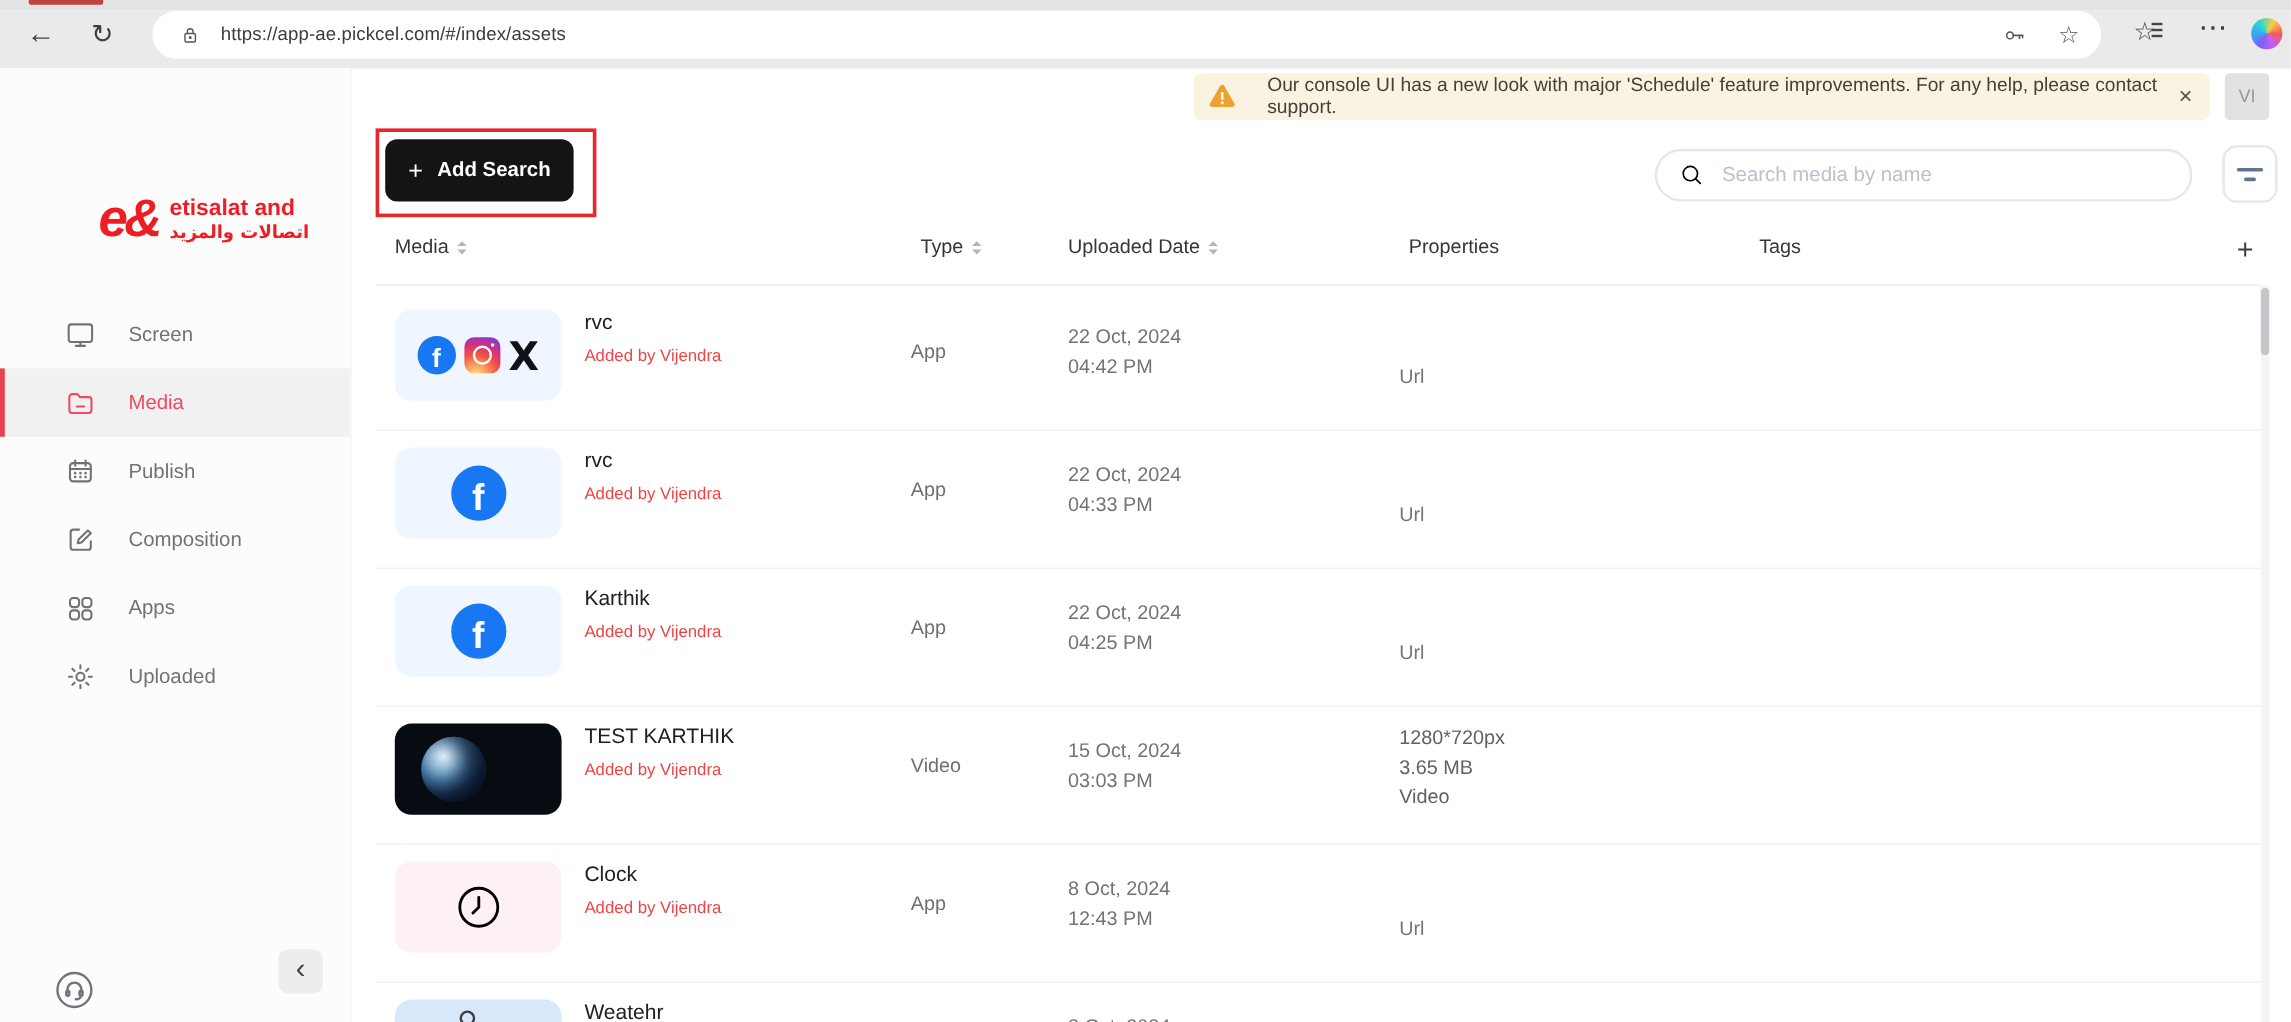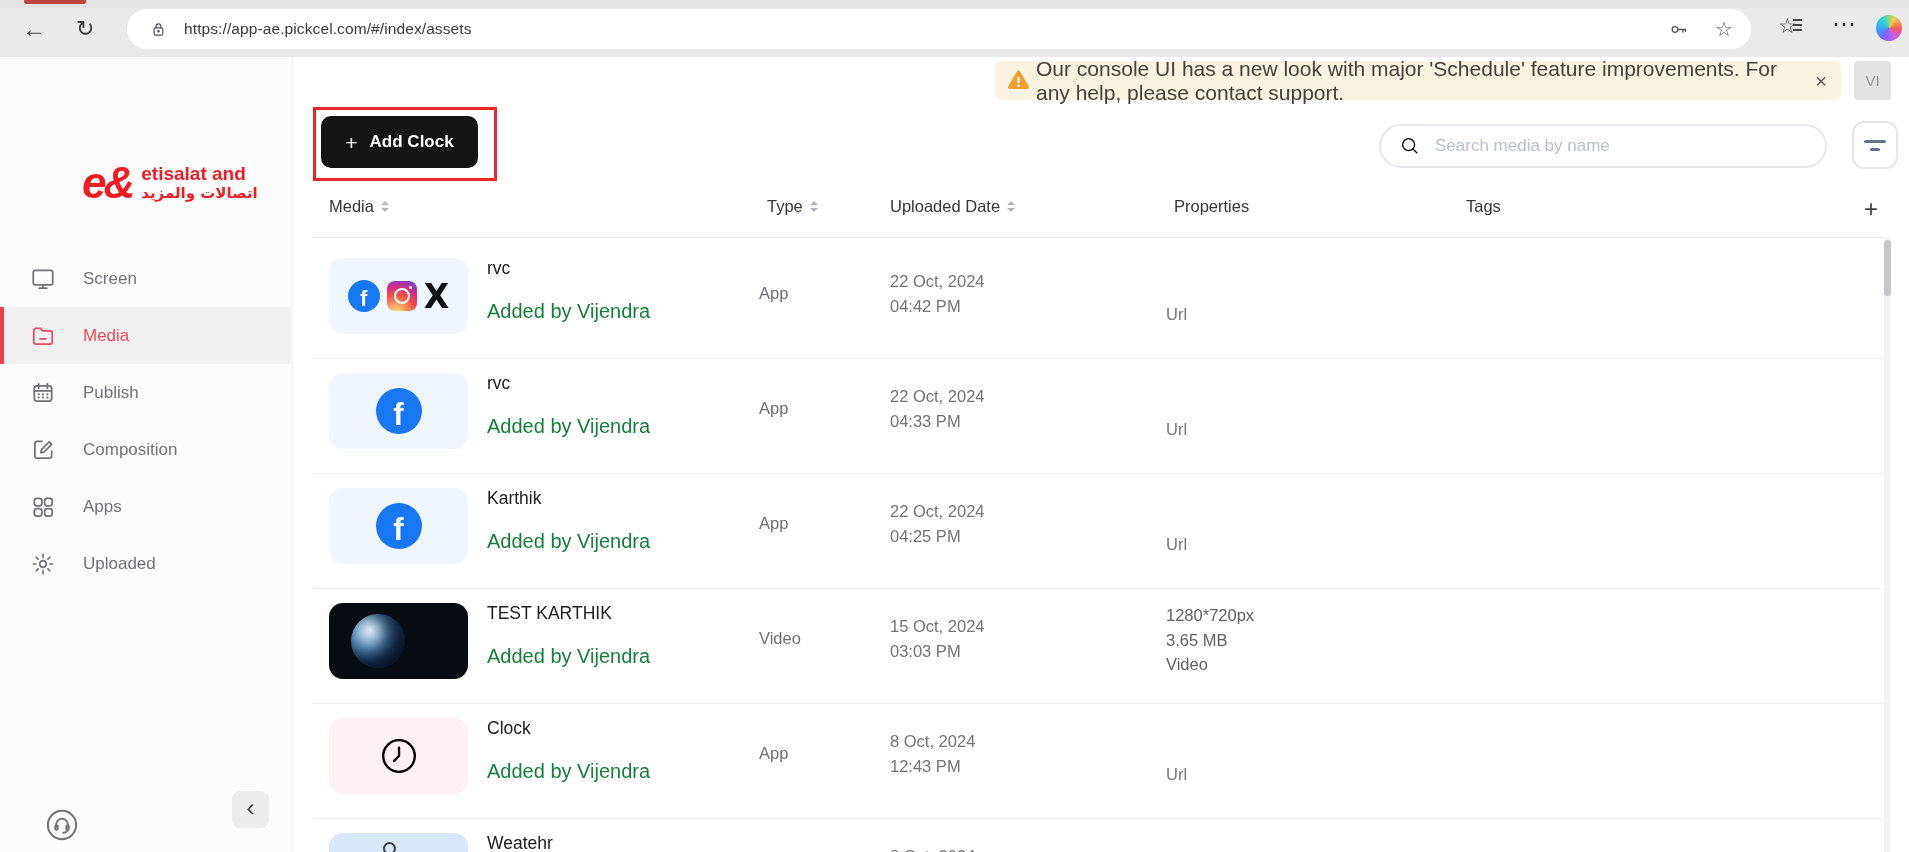--- a/index.html
+++ b/index.html
@@ -27,37 +27,37 @@
              background:conic-gradient(from 210deg,#7B61F8,#37A9F5,#2BD9C8,#F8CE46,#F25C5C,#C95CF2,#7B61F8); }
 
   
   .sidebar { position:absolute; left:0; top:57px; width:293px; bottom:0; background:#FCFCFC;
              border-right:1px solid #F2F2F3; }
   .logo { position:absolute; left:82px; top:104px; display:flex; align-items:center; gap:9px; color:#EE1D23; }
   .logo-sym { font-size:44px; font-weight:700; font-style:italic; letter-spacing:-3px; line-height:1; }
   .logo-en { font-size:19px; font-weight:700; line-height:1.1; }
   .logo-ar { font-size:15px; font-weight:700; font-family:"DejaVu Sans", sans-serif; text-align:left; line-height:1.2; }
   .nav { position:absolute; left:0; top:193px; right:1px; }
-  .nav-item { position:relative; height:57px; display:flex; align-items:center; padding-left:30px;
+  .nav-item { position:relative; height:57px; display:flex; align-items:center; padding-left:54px;
               color:#71717A; cursor:pointer; }
   .nav-item svg { width:26px; height:26px; stroke:currentColor; fill:none; stroke-width:1.6;
                   stroke-linecap:round; stroke-linejoin:round; flex:0 0 auto; }
   .nav-label { margin-left:27px; font-size:17px; }
   .nav-item.active { background:#F1F1F2; color:#EF4A60; }
   .nav-item.active::before { content:""; position:absolute; left:0; top:0; bottom:0; width:4px; background:#E8404E; }
   .collapse-btn { position:absolute; left:232px; top:734px; width:37px; height:37px; background:#EDEDEE;
                   border-radius:8px; display:flex; align-items:center; justify-content:center;
                   font-size:24px; color:#3F3F46; cursor:pointer; padding-bottom:3px; }
   .support { position:absolute; left:46px; top:752px; color:#73737B; }
   .support-ic { display:block; }
 
   
   .banner { position:absolute; left:995px; top:61px; width:846px; height:39px; background:#FBF3E1;
             border-radius:6px; display:flex; align-items:center; padding:0 14px 0 12px; }
-  .banner-text { font-size:21px; color:#44403C; margin-left:6px; }
+  .banner-text { font-size:16px; color:#44403C; margin-left:26px; }
   .banner-close { margin-left:auto; font-size:20px; color:#57534E; cursor:pointer; line-height:1; }
   .avatar { position:absolute; left:1854px; top:61px; width:37px; height:39px; background:#E2E2E3;
             border-radius:4px; display:flex; align-items:center; justify-content:center;
             font-size:15px; color:#97979C; cursor:pointer; }
 
   
   .redbox { position:absolute; left:313px; top:107px; width:184px; height:74px; border:3px solid #E8262C; }
   .add-btn { position:absolute; left:321px; top:116px; width:157px; height:52px; background:#141414;
              border-radius:10px; color:#fff; display:flex; align-items:center; justify-content:center;
              gap:12px; cursor:pointer; }
@@ -107,21 +107,21 @@
   .xx { color:#101114; font-weight:700; font-size:33px; line-height:1; font-family:"DejaVu Sans", sans-serif; }
   .planet { position:absolute; left:22px; top:50%; transform:translateY(-50%); width:54px; height:54px;
             border-radius:50%;
             background:radial-gradient(circle at 35% 30%, #E8F1F8 0%, #9FC2DC 18%, #4A7FAE 40%, #1E3F66 65%, #0B1B31 88%);
             box-shadow:inset -14px -6px 16px 4px rgba(2,4,14,.6); }
   .wmark { position:absolute; left:calc(50% - 16px); top:9px; width:13px; height:13px;
            border:2px solid #3F3F3F; border-radius:50%; }
   .cell { position:absolute; font-size:16.5px; }
   .name-block { left:174px; top:13px; }
   .nm { font-size:17.5px; font-weight:500; color:#202024; line-height:23px; }
-  .by { margin-top:20px; font-size:20px; color:#15803d; }
+  .by { margin-top:8px; font-size:14px; color:#ef4444; }
   .type { left:446px; top:40px; color:#6E6E76; }
   .date { left:577px; top:25px; color:#737373; line-height:25px; }
   .props { left:853px; width:260px; color:#5F5F66; line-height:24.5px; }
   .props.multi { top:14px; }
   .props.single { top:58px; color:#75757D; }
   .tagscell { left:1153px; top:40px; }
 
   .scrollbar { position:absolute; left:1884px; top:238px; width:7px; bottom:0; background:#F4F4F5; }
   .scroll-thumb { position:absolute; left:0; top:2px; width:7px; height:56px; background:#C6C6CA; border-radius:4px; }
 
@@ -251,21 +251,21 @@
         </svg>
     </span>
     <span class="banner-text">Our console UI has a new look with major 'Schedule' feature improvements. For any help, please contact support.</span>
     <span class="banner-close">×</span>
   </div>
   <div class="avatar">VI</div>
 
   <div class="redbox"></div>
   <div class="add-btn">
     <span class="add-plus">+</span>
-    <span class="add-label">Add Clock</span>
+    <span class="add-label">Add Search</span>
   </div>
 
   <div class="search">
     <span style="display:flex">
       <svg class="sic" width="22" height="22" viewBox="0 0 24 24" stroke="#98A1B3">
           <circle cx="10.5" cy="10.5" r="6.5"></circle>
           <path d="M15.3 15.3l4.2 4.2"></path>
         </svg>
     </span>
     <input value="" placeholder="Search media by name" style="">

